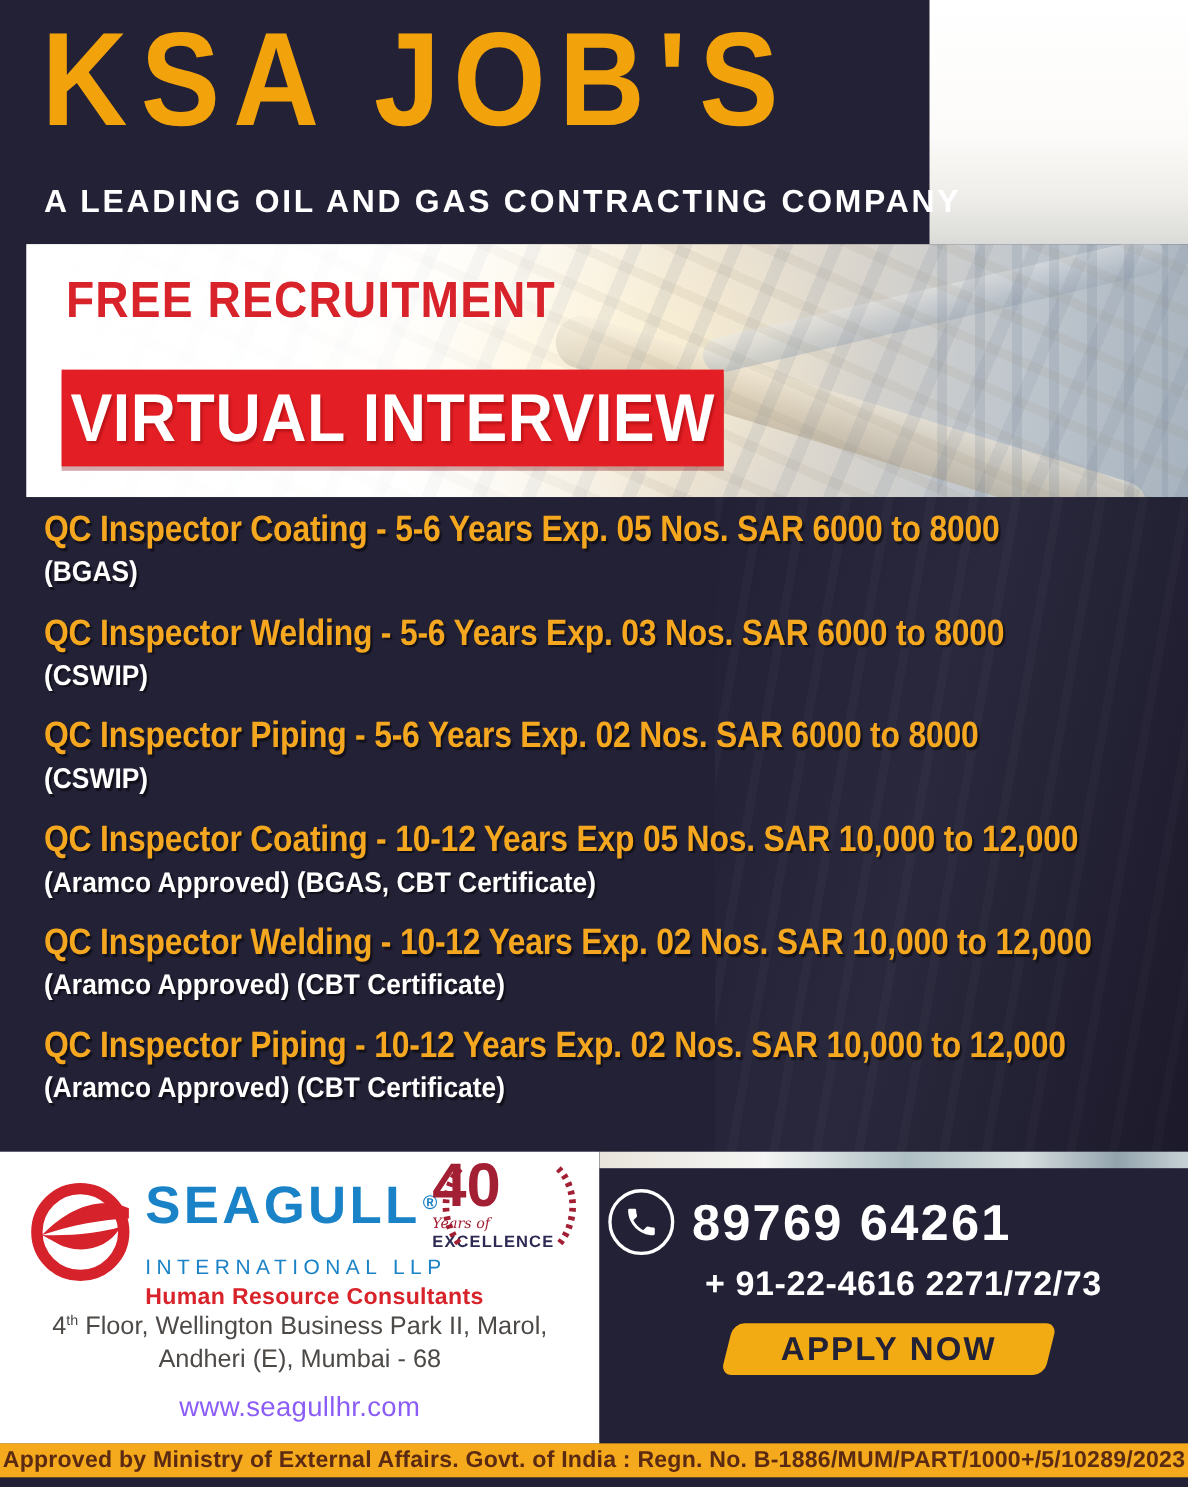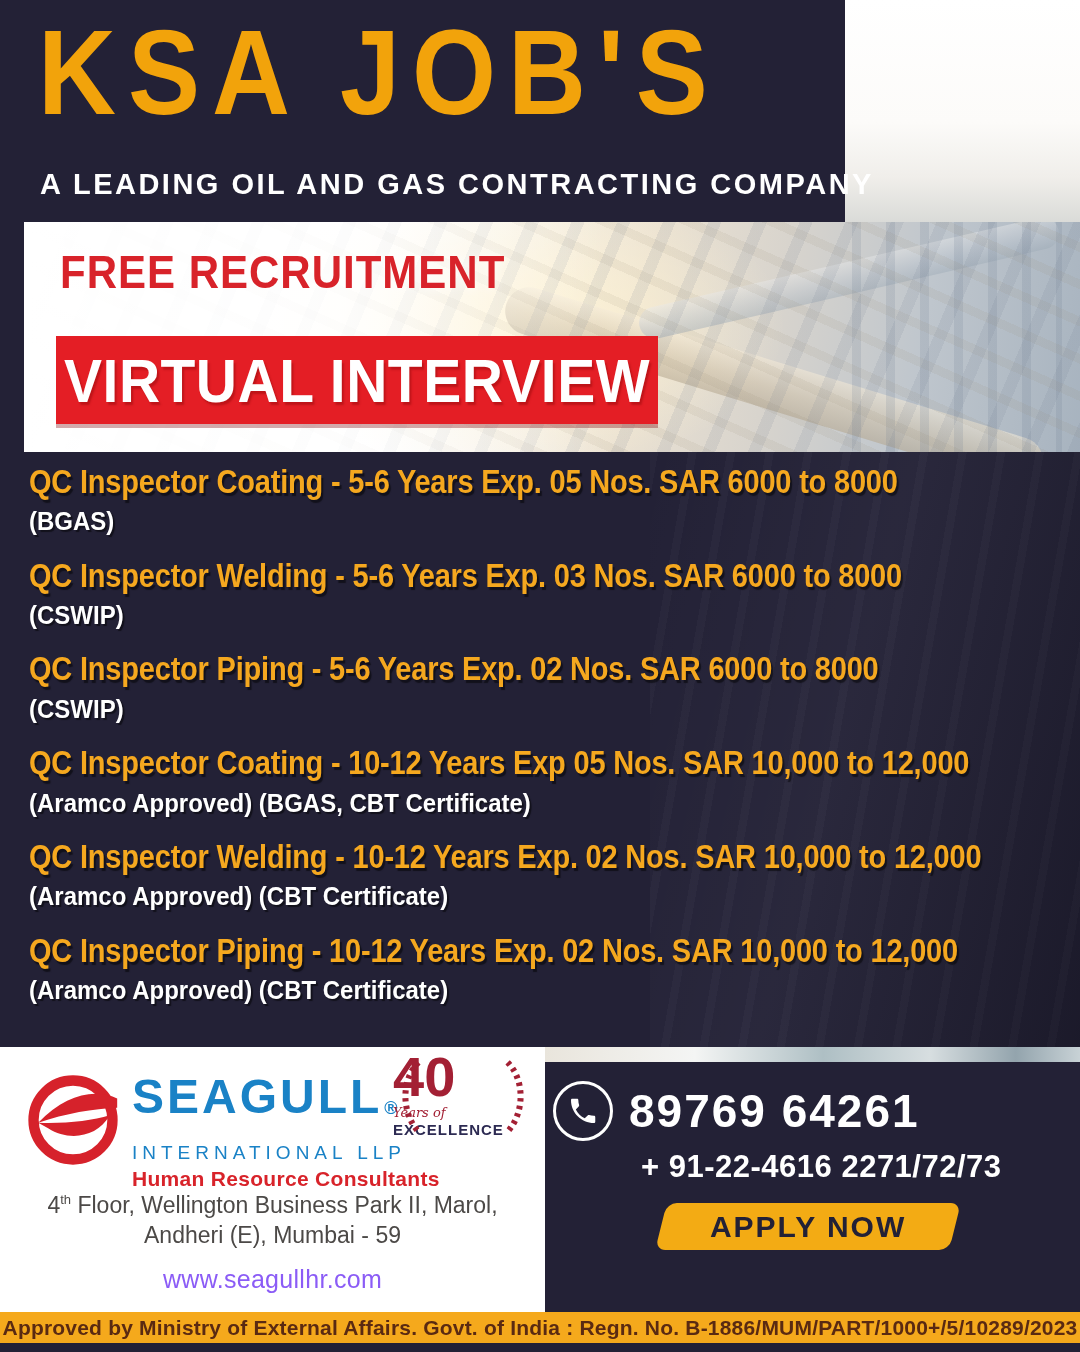--- a/index.html
+++ b/index.html
@@ -39,39 +39,39 @@
     font-size:42px;font-weight:800;color:#d8232a;letter-spacing:1px;
     transform:scaleY(1.1);transform-origin:left top;
     text-shadow:0 0 10px rgba(255,255,255,0.9);white-space:nowrap;}
   .vi-banner{position:absolute;left:32px;top:114px;width:602px;height:88px;
     background:#e41e25;display:flex;align-items:center;justify-content:center;
     box-shadow:0 4px 0 rgba(130,10,14,0.35);}
   .vi-banner span{font-size:57px;font-weight:800;color:#ffffff;letter-spacing:0.5px;
     transform:scaleY(1.08);white-space:nowrap;
     text-shadow:2px 3px 2px rgba(120,0,0,0.35);}
   
-  .jobs{position:relative;height:595px;background:#232136;padding:14px 0 0 29px;box-sizing:border-box;}
+  .jobs{position:relative;height:595px;background:#232136;padding:14px 0 0 40px;box-sizing:border-box;}
   .jobs-overlay{position:absolute;top:0;right:0;bottom:0;width:430px;pointer-events:none;
     background:
       linear-gradient(105deg, rgba(255,255,255,0) 0%, rgba(255,255,255,0.03) 45%, rgba(0,0,0,0.22) 100%),
       repeating-linear-gradient(100deg, rgba(255,255,255,0.025) 0 8px, rgba(0,0,0,0) 8px 38px);}
   .job{margin-bottom:25px;position:relative;}
   .job-title{color:#f5a81f;font-size:29px;font-weight:800;letter-spacing:-0.2px;line-height:1.15;
     transform:scaleY(1.15);transform-origin:left center;white-space:nowrap;
     text-shadow:2px 2px 1px rgba(0,0,0,0.5);}
   .job-note{color:#ffffff;font-size:24px;font-weight:700;margin-top:9px;line-height:1.1;
     transform:scaleY(1.08);transform-origin:left center;white-space:nowrap;
     text-shadow:2px 2px 1px rgba(0,0,0,0.5);}
   
   .footer{display:flex;height:265px;}
   .f-left{width:545px;background:#ffffff;position:relative;box-sizing:border-box;}
   .logo-row{display:flex;align-items:flex-start;padding:26px 0 0 26px;}
   .logo-svg{width:94px;height:94px;flex:0 0 auto;}
   .brand{margin-left:12px;}
-  .brand-top{display:flex;align-items:flex-end;}
+  .brand-top{display:flex;align-items:center;}
   .brand-name{color:#1a82c6;font-size:48px;font-weight:800;letter-spacing:3px;line-height:1;}
   .brand-reg{color:#1a82c6;font-size:18px;font-weight:700;margin-left:2px;line-height:1;position:relative;top:-4px;}
   .brand-sub{color:#1a82c6;font-size:19px;font-weight:400;letter-spacing:5px;margin-top:21px;}
   .brand-tag{color:#d8232a;font-size:21px;font-weight:700;margin-top:3px;letter-spacing:0.3px;}
   .badge{position:absolute;right:12px;top:1px;width:140px;height:118px;text-align:left;}
   .badge svg.laurel{position:absolute;top:6px;width:26px;height:86px;}
   .laurel-l{left:2px;}
   .laurel-r{right:2px;transform:scaleX(-1);}
   .badge-40{font-size:56px;font-weight:800;color:#a32034;line-height:0.95;margin-top:2px;}
   .badge-script{font-family:"DejaVu Serif",serif;font-style:italic;font-size:13px;color:#a32034;margin-top:2px;}
@@ -171,21 +171,21 @@
         </svg>
         <svg class="laurel laurel-r" viewBox="0 0 30 90">
           <path d="M27 5 C7 25 7 63 27 85" stroke="#a32034" stroke-width="7" stroke-dasharray="4 5" fill="none"></path>
         </svg>
         <div class="badge-40">40</div>
         <div class="badge-script">Years of</div>
         <div class="badge-label">EXCELLENCE</div>
       </div>
       <div class="addr">
         <span>4</span><sup>th</sup><span> Floor, Wellington Business Park II, Marol,</span><br>
-        <span>Andheri (E), Mumbai - 59</span>
+        <span>Andheri (E), Mumbai - 68</span>
       </div>
       <div class="site">www.seagullhr.com</div>
     </div>
 
     <div class="f-right">
       <div class="c-row">
         <div class="c-icon">
           <svg viewBox="0 0 24 24">
             <path fill="#ffffff" d="M6.6 10.8c1.5 2.9 3.8 5.2 6.7 6.7l2.2-2.2c.3-.3.7-.4 1.1-.3 1.1.4 2.3.6 3.6.6.6 0 1 .4 1 1V20c0 .6-.4 1-1 1C10.8 21 3 13.2 3 3.9c0-.6.4-1 1-1h3.5c.6 0 1 .4 1 1 0 1.2.2 2.4.6 3.6.1.4 0 .8-.3 1.1L6.6 10.8z"></path>
           </svg>

